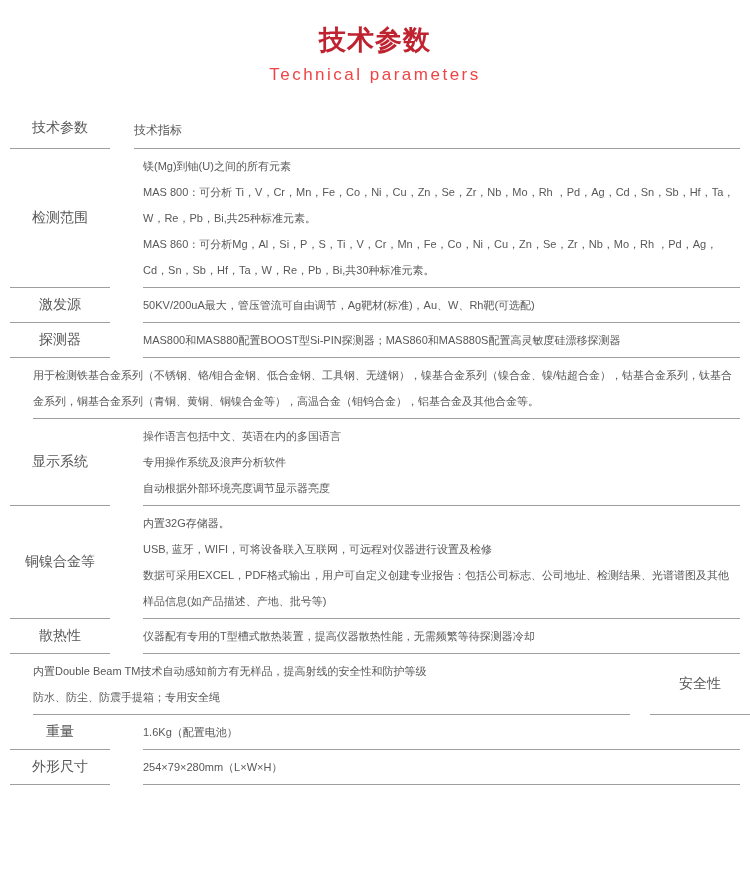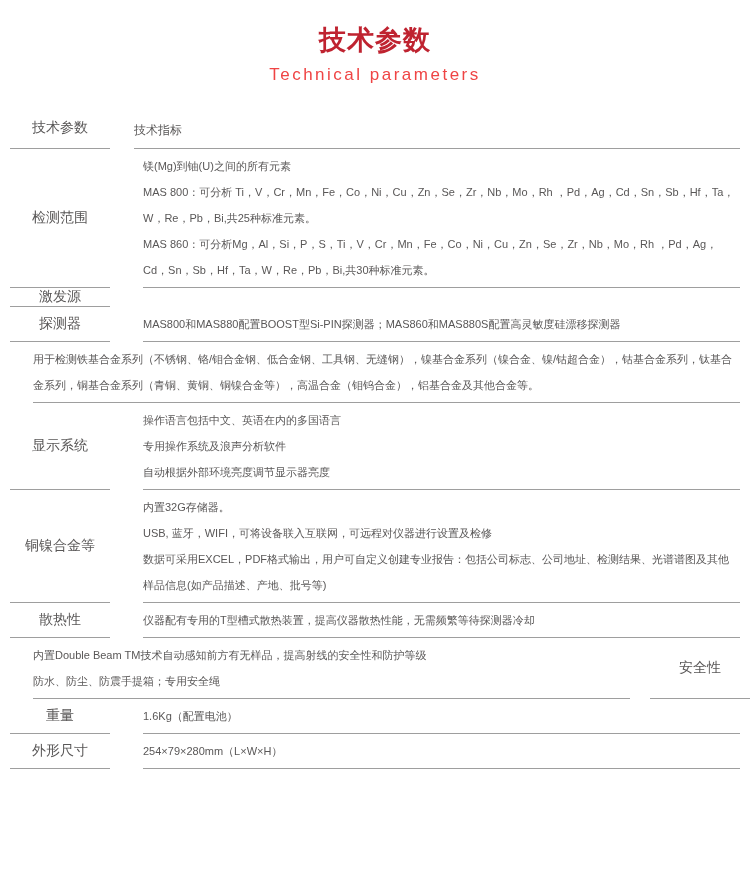--- a/index.html
+++ b/index.html
@@ -80,20 +80,23 @@
           <div class="cell value-cell">
             <div class="value-line">镁(Mg)到铀(U)之间的所有元素</div>
             <div class="value-line">MAS 800：可分析 Ti，V，Cr，Mn，Fe，Co，Ni，Cu，Zn，Se，Zr，Nb，Mo，Rh ，Pd，Ag，Cd，Sn，Sb，Hf，Ta，W，Re，Pb，Bi,共25种标准元素。</div>
             <div class="value-line">MAS 860：可分析Mg，Al，Si，P，S，Ti，V，Cr，Mn，Fe，Co，Ni，Cu，Zn，Se，Zr，Nb，Mo，Rh ，Pd，Ag，Cd，Sn，Sb，Hf，Ta，W，Re，Pb，Bi,共30种标准元素。</div>
           </div>
         </div>
         <div class="row">
           <div class="cell label-cell">
             <span>激发源</span>
           </div>
+          <div class="cell value-cell">
+            <div class="value-line">50KV/200uA最大，管压管流可自由调节，Ag靶材(标准)，Au、W、Rh靶(可选配)</div>
+          </div>
         </div>
         <div class="row">
           <div class="cell label-cell">
             <span>探测器</span>
           </div>
           <div class="cell value-cell">
             <div class="value-line">MAS800和MAS880配置BOOST型Si-PIN探测器；MAS860和MAS880S配置高灵敏度硅漂移探测器</div>
           </div>
         </div>
         <div class="row">

